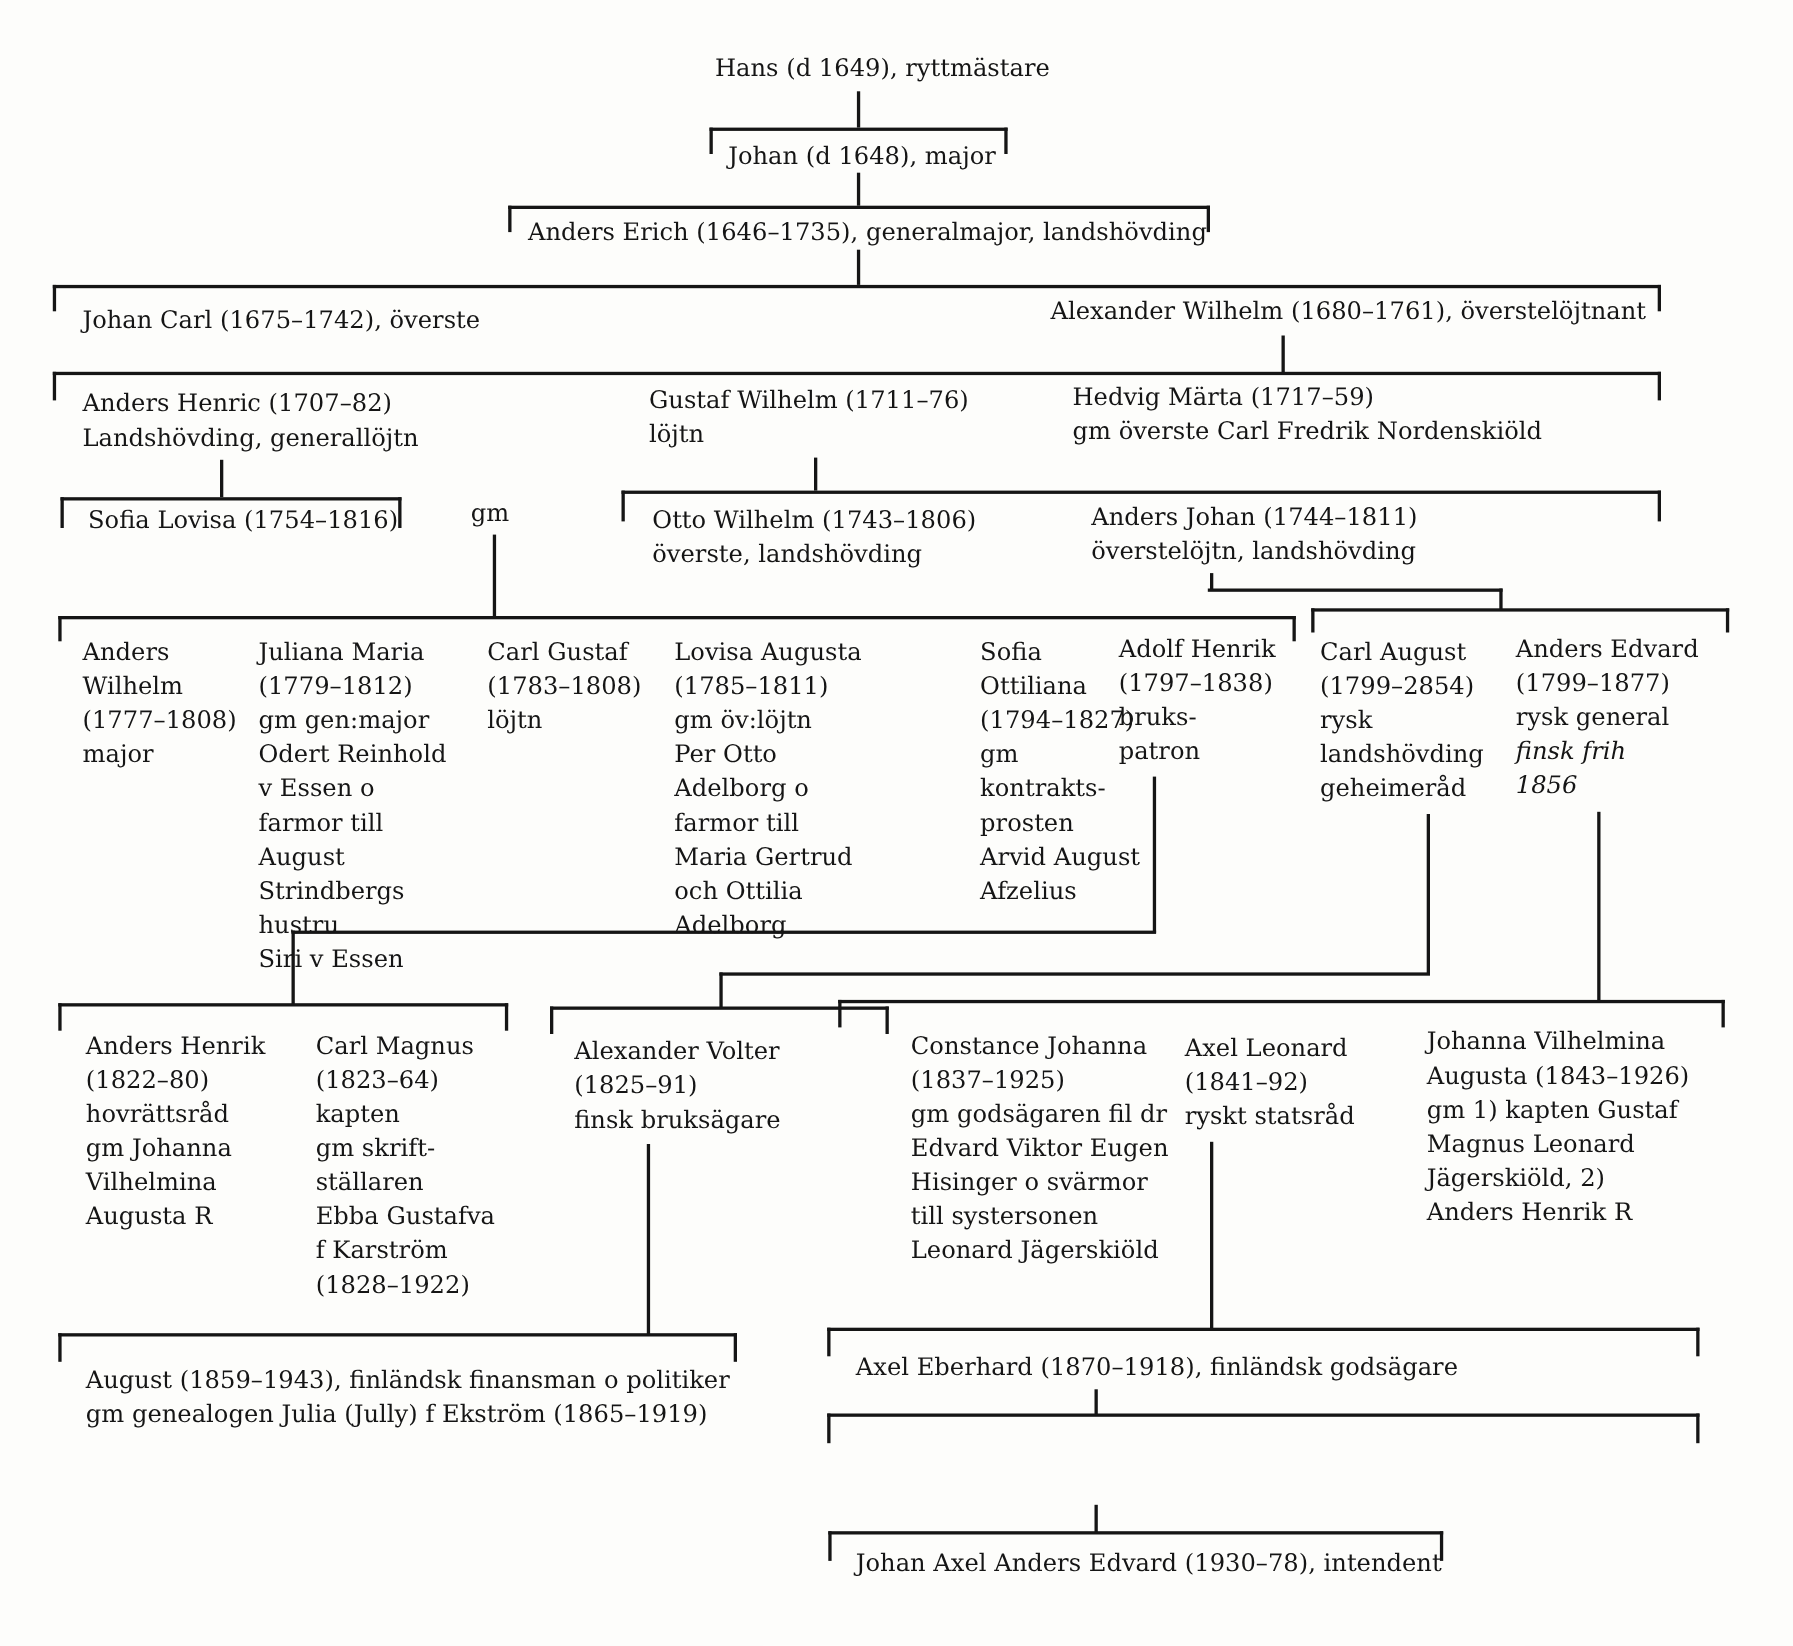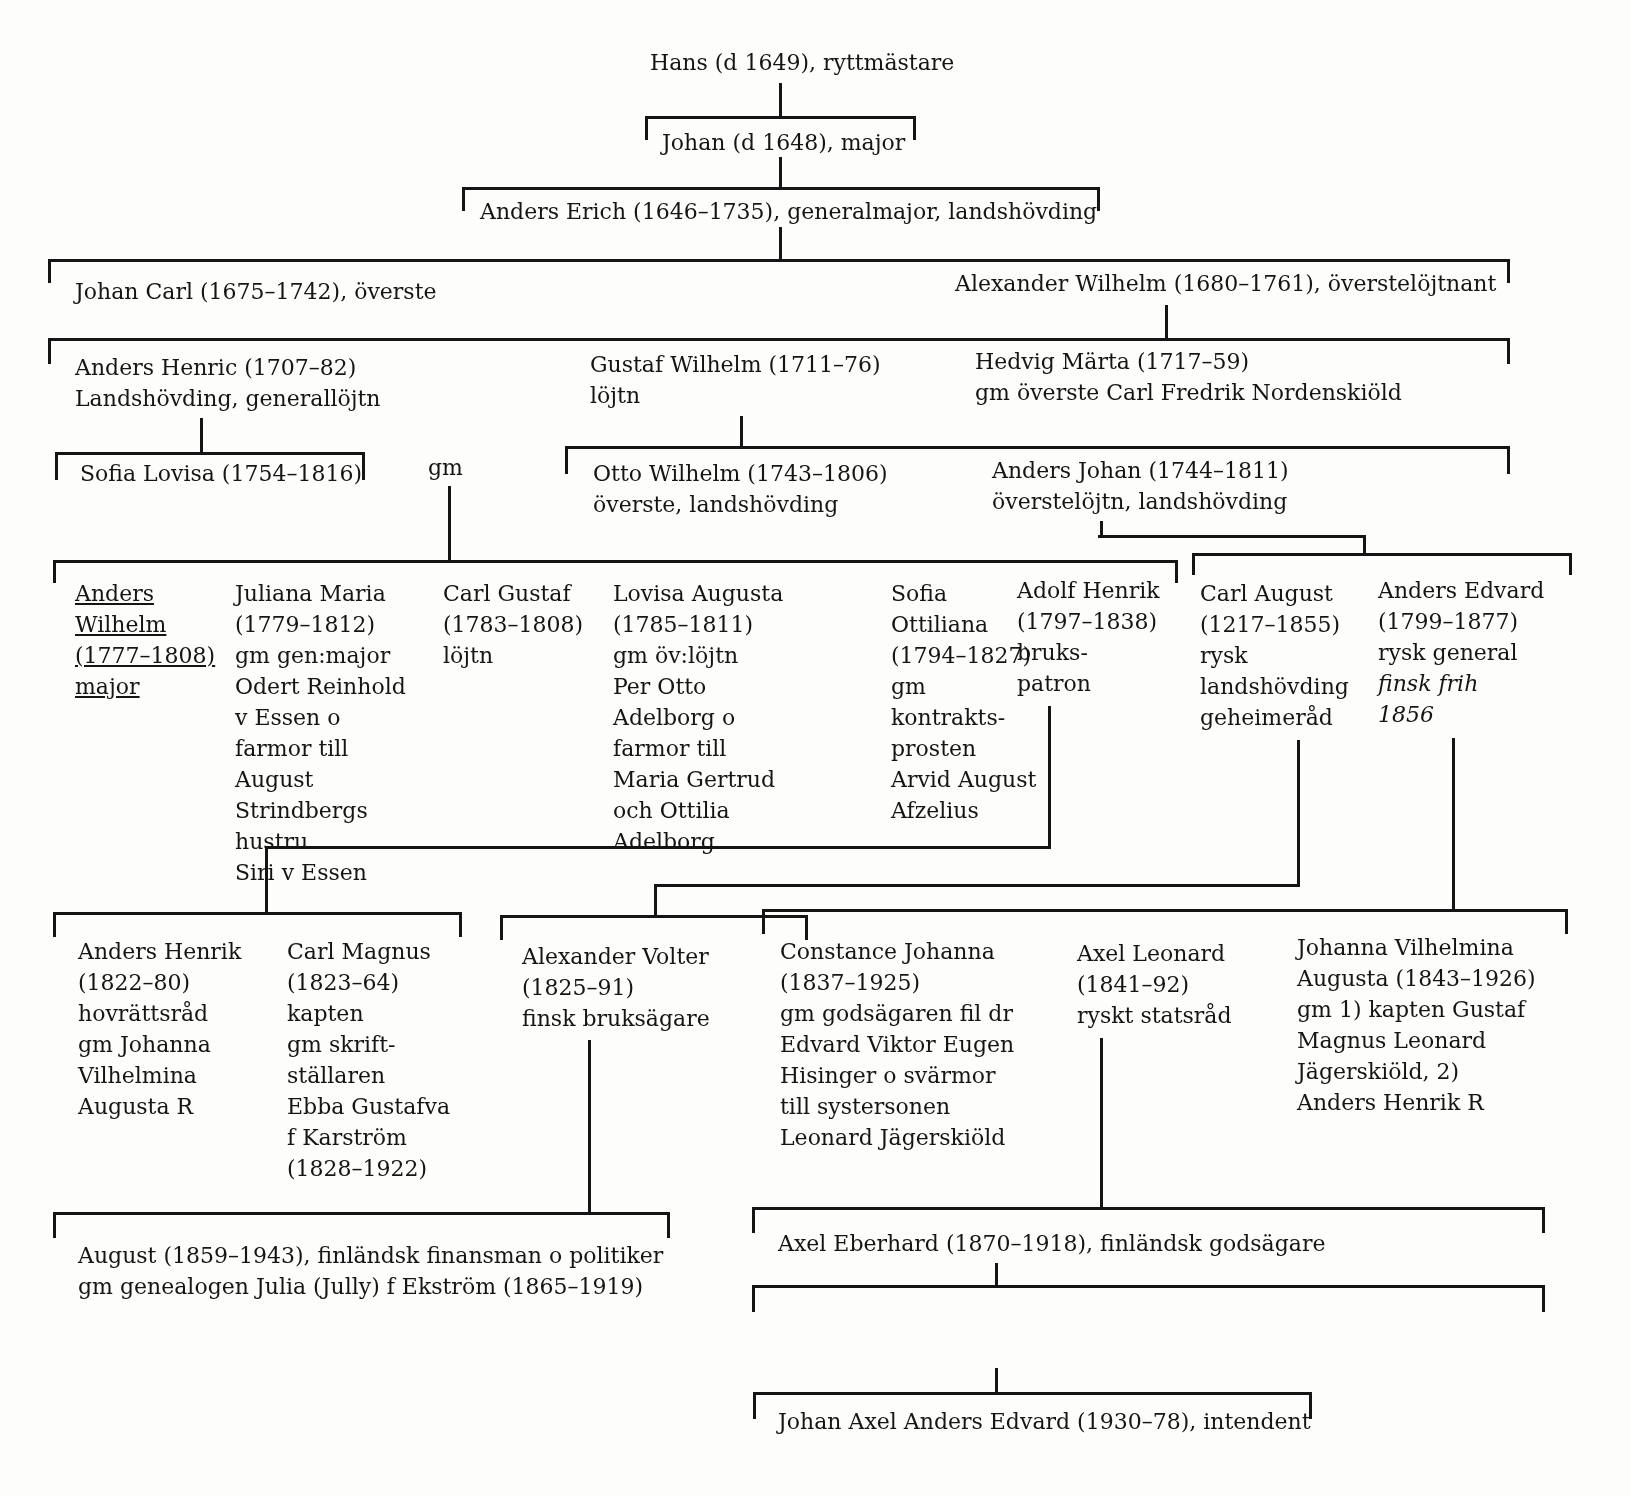--- a/index.html
+++ b/index.html
@@ -128,21 +128,21 @@
       <div class="ln">gm</div>
     </div>
     <div class="node" style="left: 593px; top: 458px;">
       <div class="ln">Otto Wilhelm (1743–1806)</div>
       <div class="ln">överste, landshövding</div>
     </div>
     <div class="node" style="left: 992px; top: 455px;">
       <div class="ln">Anders Johan (1744–1811)</div>
       <div class="ln">överstelöjtn, landshövding</div>
     </div>
-    <div class="node" style="left: 75px; top: 578px; text-decoration: underline;">
+    <div class="node" style="left: 75px; top: 578px;">
       <div class="ln">Anders</div>
       <div class="ln">Wilhelm</div>
       <div class="ln">(1777–1808)</div>
       <div class="ln">major</div>
     </div>
     <div class="node" style="left: 235px; top: 578px;">
       <div class="ln">Juliana Maria</div>
       <div class="ln">(1779–1812)</div>
       <div class="ln">gm gen:major</div>
       <div class="ln">Odert Reinhold</div>
@@ -180,21 +180,21 @@
       <div class="ln">Afzelius</div>
     </div>
     <div class="node" style="left: 1017px; top: 575px;">
       <div class="ln">Adolf Henrik</div>
       <div class="ln">(1797–1838)</div>
       <div class="ln">bruks-</div>
       <div class="ln">patron</div>
     </div>
     <div class="node" style="left: 1200px; top: 578px;">
       <div class="ln">Carl August</div>
-      <div class="ln">(1217–1855)</div>
+      <div class="ln">(1799–2854)</div>
       <div class="ln">rysk</div>
       <div class="ln">landshövding</div>
       <div class="ln">geheimeråd</div>
     </div>
     <div class="node" style="left: 1378px; top: 575px;">
       <div class="ln">Anders Edvard</div>
       <div class="ln">(1799–1877)</div>
       <div class="ln">rysk general</div>
       <div class="ln it">finsk frih</div>
       <div class="ln it">1856</div>
@@ -215,21 +215,21 @@
       <div class="ln">ställaren</div>
       <div class="ln">Ebba Gustafva</div>
       <div class="ln">f Karström</div>
       <div class="ln">(1828–1922)</div>
     </div>
     <div class="node" style="left: 522px; top: 941px;">
       <div class="ln">Alexander Volter</div>
       <div class="ln">(1825–91)</div>
       <div class="ln">finsk bruksägare</div>
     </div>
-    <div class="node" style="left: 780px; top: 936px;">
+    <div class="node" style="left: 828px; top: 936px;">
       <div class="ln">Constance Johanna</div>
       <div class="ln">(1837–1925)</div>
       <div class="ln">gm godsägaren fil dr</div>
       <div class="ln">Edvard Viktor Eugen</div>
       <div class="ln">Hisinger o svärmor</div>
       <div class="ln">till systersonen</div>
       <div class="ln">Leonard Jägerskiöld</div>
     </div>
     <div class="node" style="left: 1077px; top: 938px;">
       <div class="ln">Axel Leonard</div>

